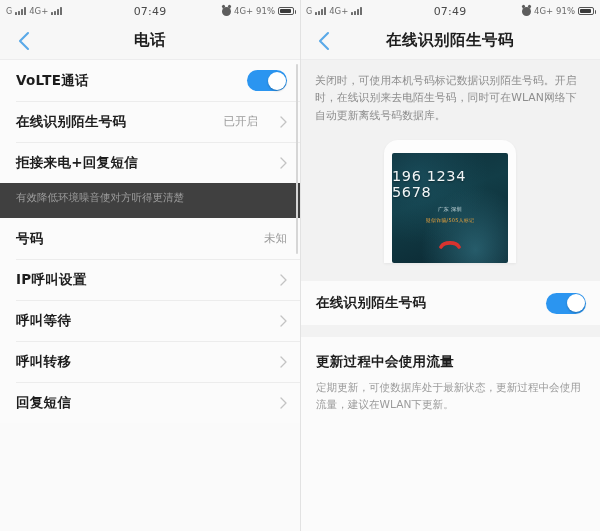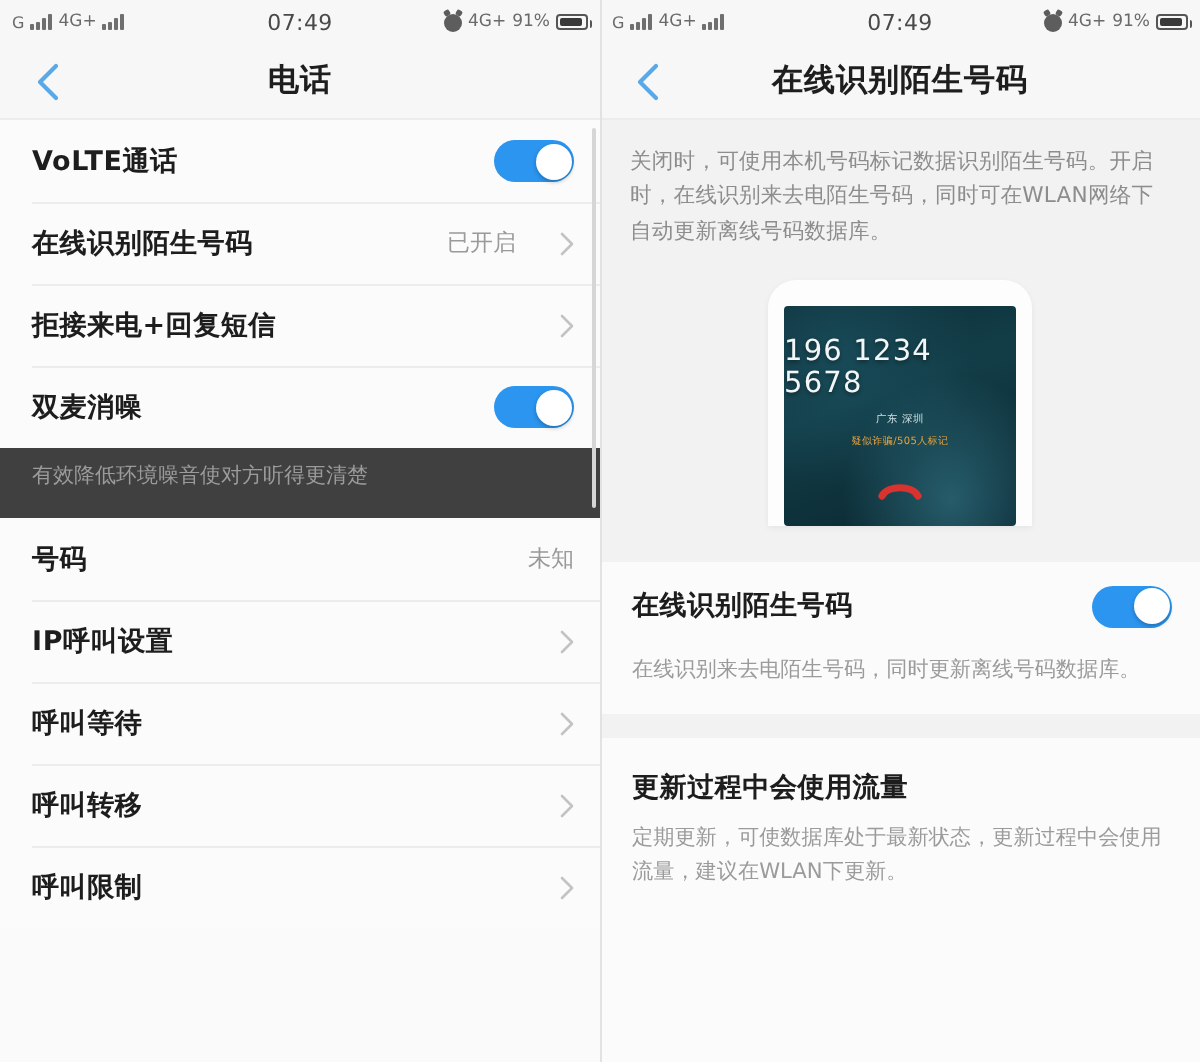--- a/index.html
+++ b/index.html
@@ -232,28 +232,20 @@
         <div class="row">
           <span class="row-label">拒接来电+回复短信</span>
           <span class="row-right">
             <svg class="chev" width="7" height="12" viewBox="0 0 7 12">
               <path d="M1 1 L6 6 L1 11" fill="none" stroke="#c3c3c3" stroke-width="1.3" stroke-linecap="round" stroke-linejoin="round"></path>
             </svg>
           </span>
         </div>
 
 
-        <div class="row">
-          <span class="row-label">双麦消噪</span>
-          <span class="row-right">
-            <span class="toggle on">
-                <span class="knob"></span>
-              </span>
-          </span>
-        </div>
 
         <div class="hint">有效降低环境噪音使对方听得更清楚</div>
       </div>
 
 
       <div class="list">
         <div class="row">
           <span class="row-label">号码</span>
           <span class="row-right">
             <span class="row-value">未知</span>
@@ -277,21 +269,21 @@
         </div>
         <div class="row">
           <span class="row-label">呼叫转移</span>
           <span class="row-right">
             <svg class="chev" width="7" height="12" viewBox="0 0 7 12">
               <path d="M1 1 L6 6 L1 11" fill="none" stroke="#c3c3c3" stroke-width="1.3" stroke-linecap="round" stroke-linejoin="round"></path>
             </svg>
           </span>
         </div>
         <div class="row">
-          <span class="row-label">呼叫限制</span>
+          <span class="row-label">回复短信</span>
           <span class="row-right">
             <svg class="chev" width="7" height="12" viewBox="0 0 7 12">
               <path d="M1 1 L6 6 L1 11" fill="none" stroke="#c3c3c3" stroke-width="1.3" stroke-linecap="round" stroke-linejoin="round"></path>
             </svg>
           </span>
         </div>
 
       </div>
 
       <div class="scrollbar"></div>
@@ -358,21 +350,20 @@
 
       <div class="block">
         <div class="block-title-row">
           <span class="block-title">在线识别陌生号码</span>
           <span class="row-right">
             <span class="toggle on">
                 <span class="knob"></span>
               </span>
           </span>
         </div>
-        <div class="block-desc">在线识别来去电陌生号码，同时更新离线号码数据库。</div>
       </div>
 
       <div class="gap"></div>
 
       <div class="block">
         <div class="head-row">
           <span class="head-title">更新过程中会使用流量</span>
         </div>
         <div class="block-desc" style="padding-top:8px;">定期更新，可使数据库处于最新状态，更新过程中会使用流量，建议在WLAN下更新。</div>
       </div>

